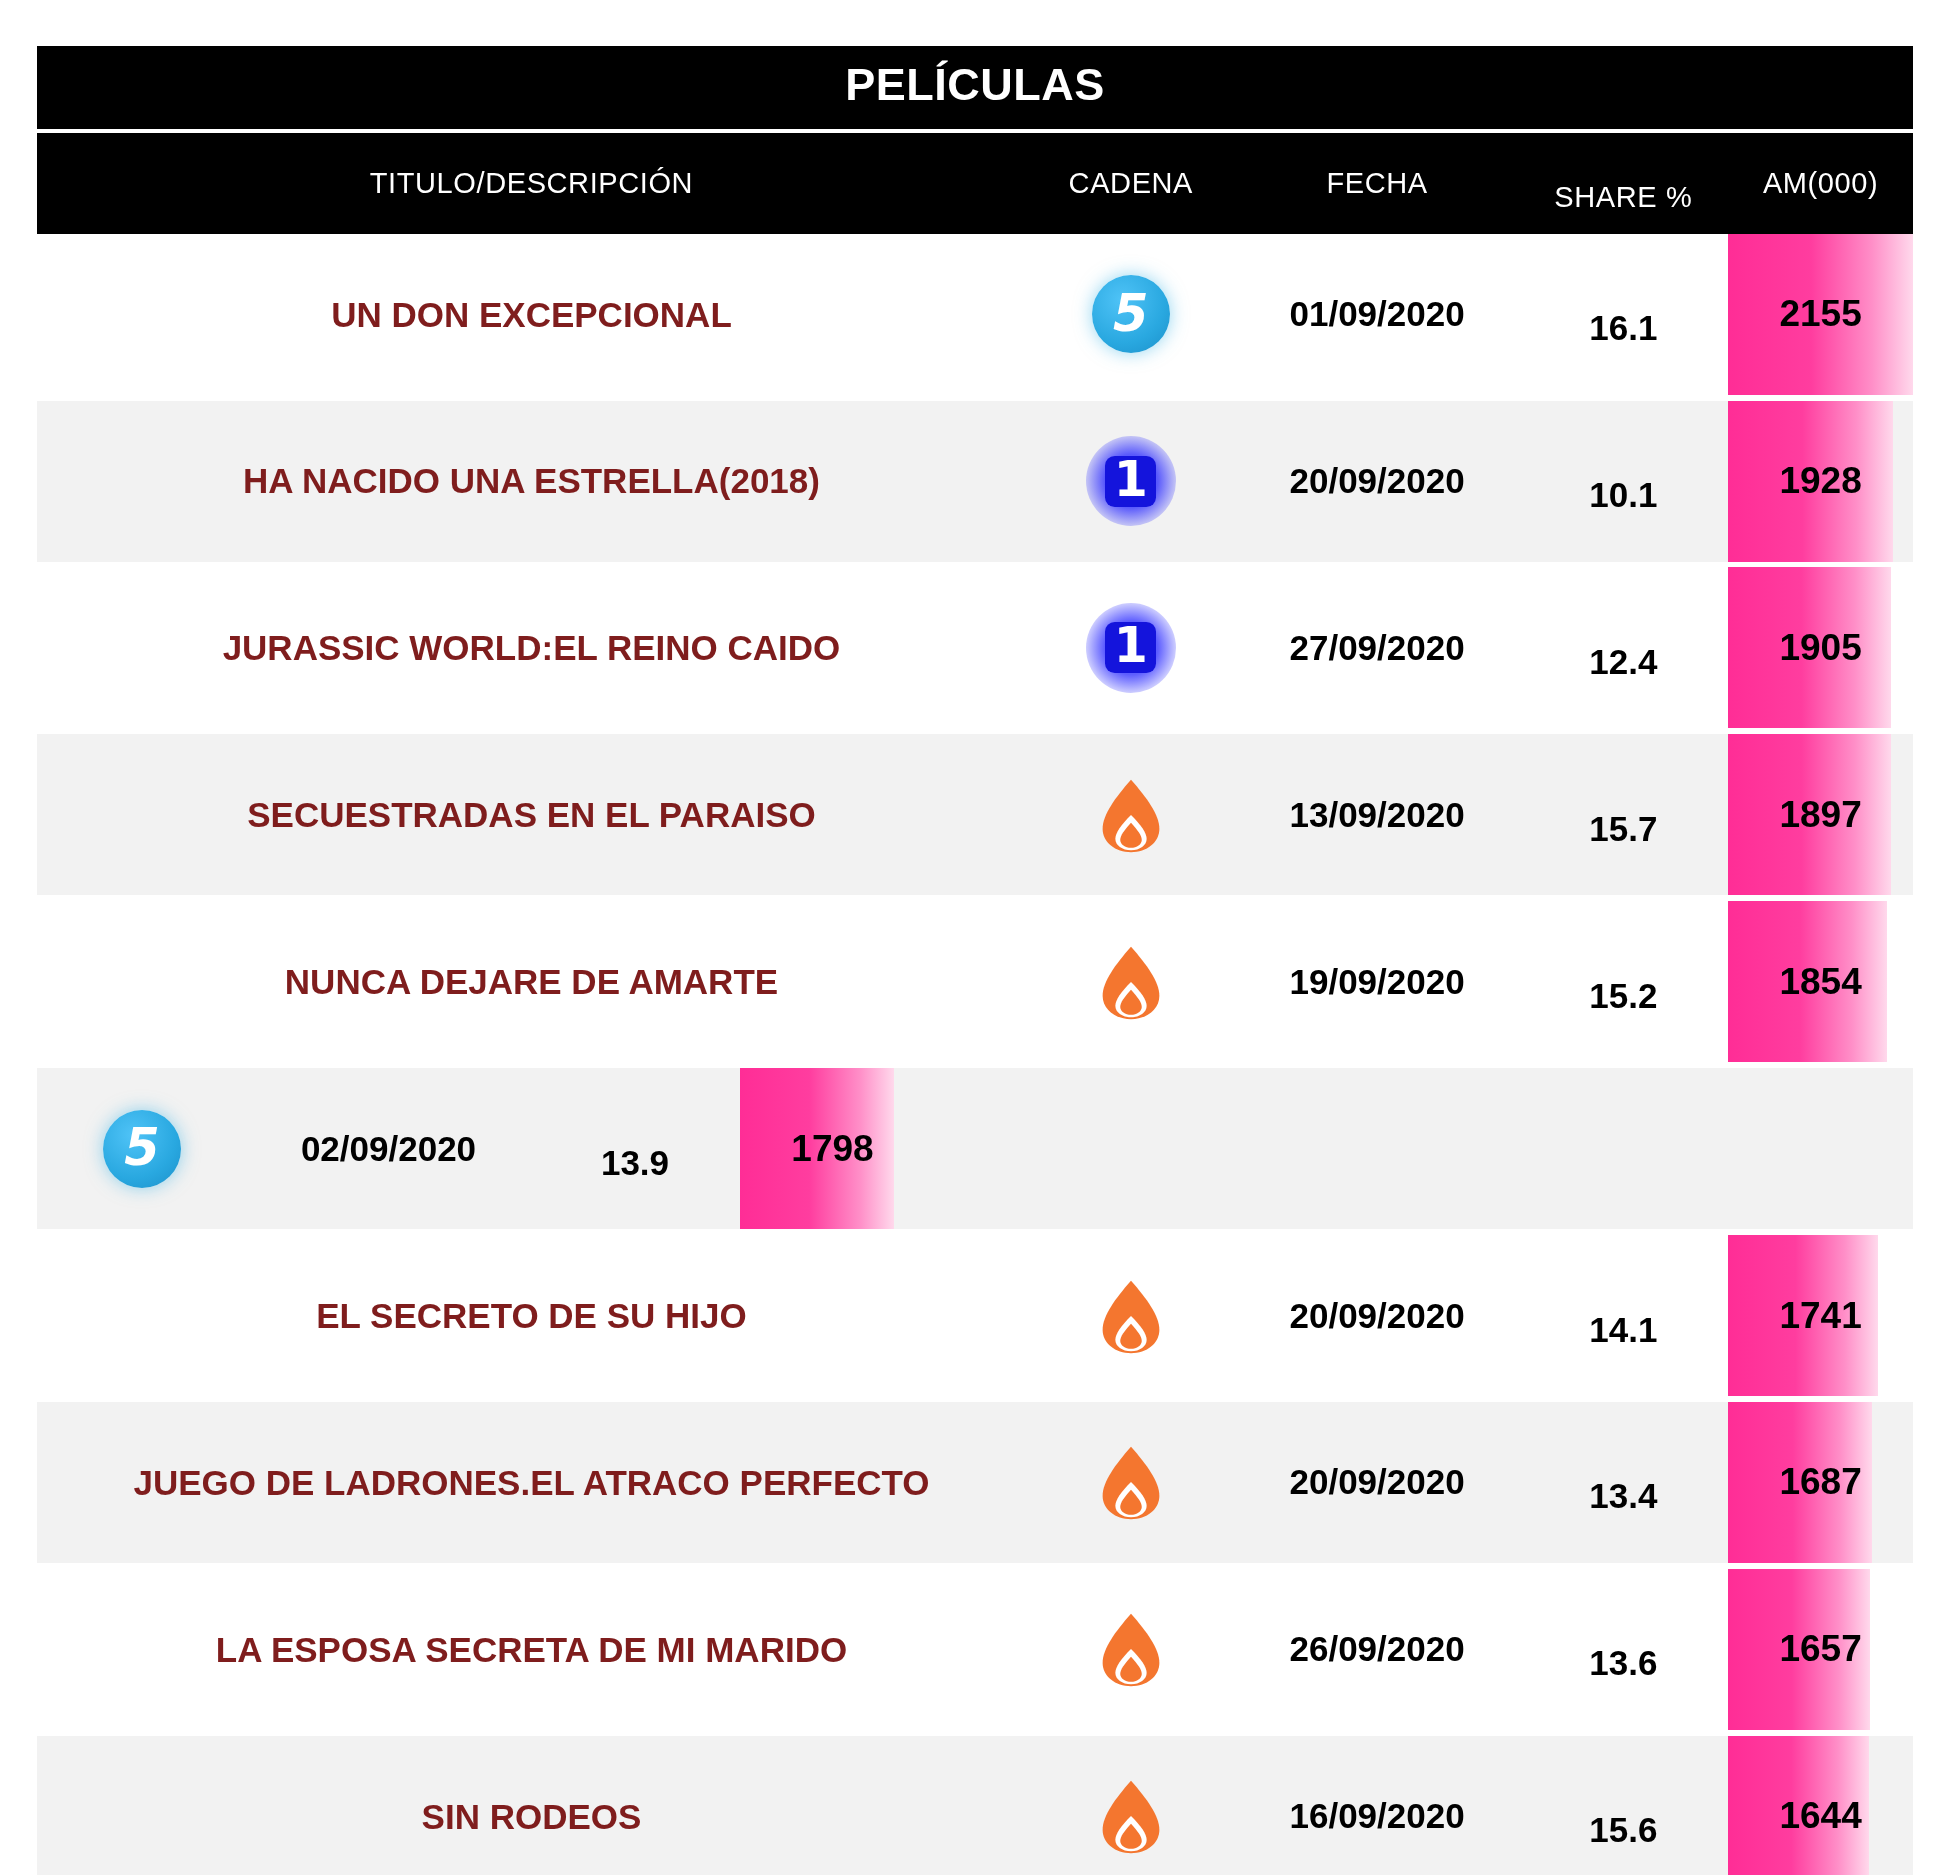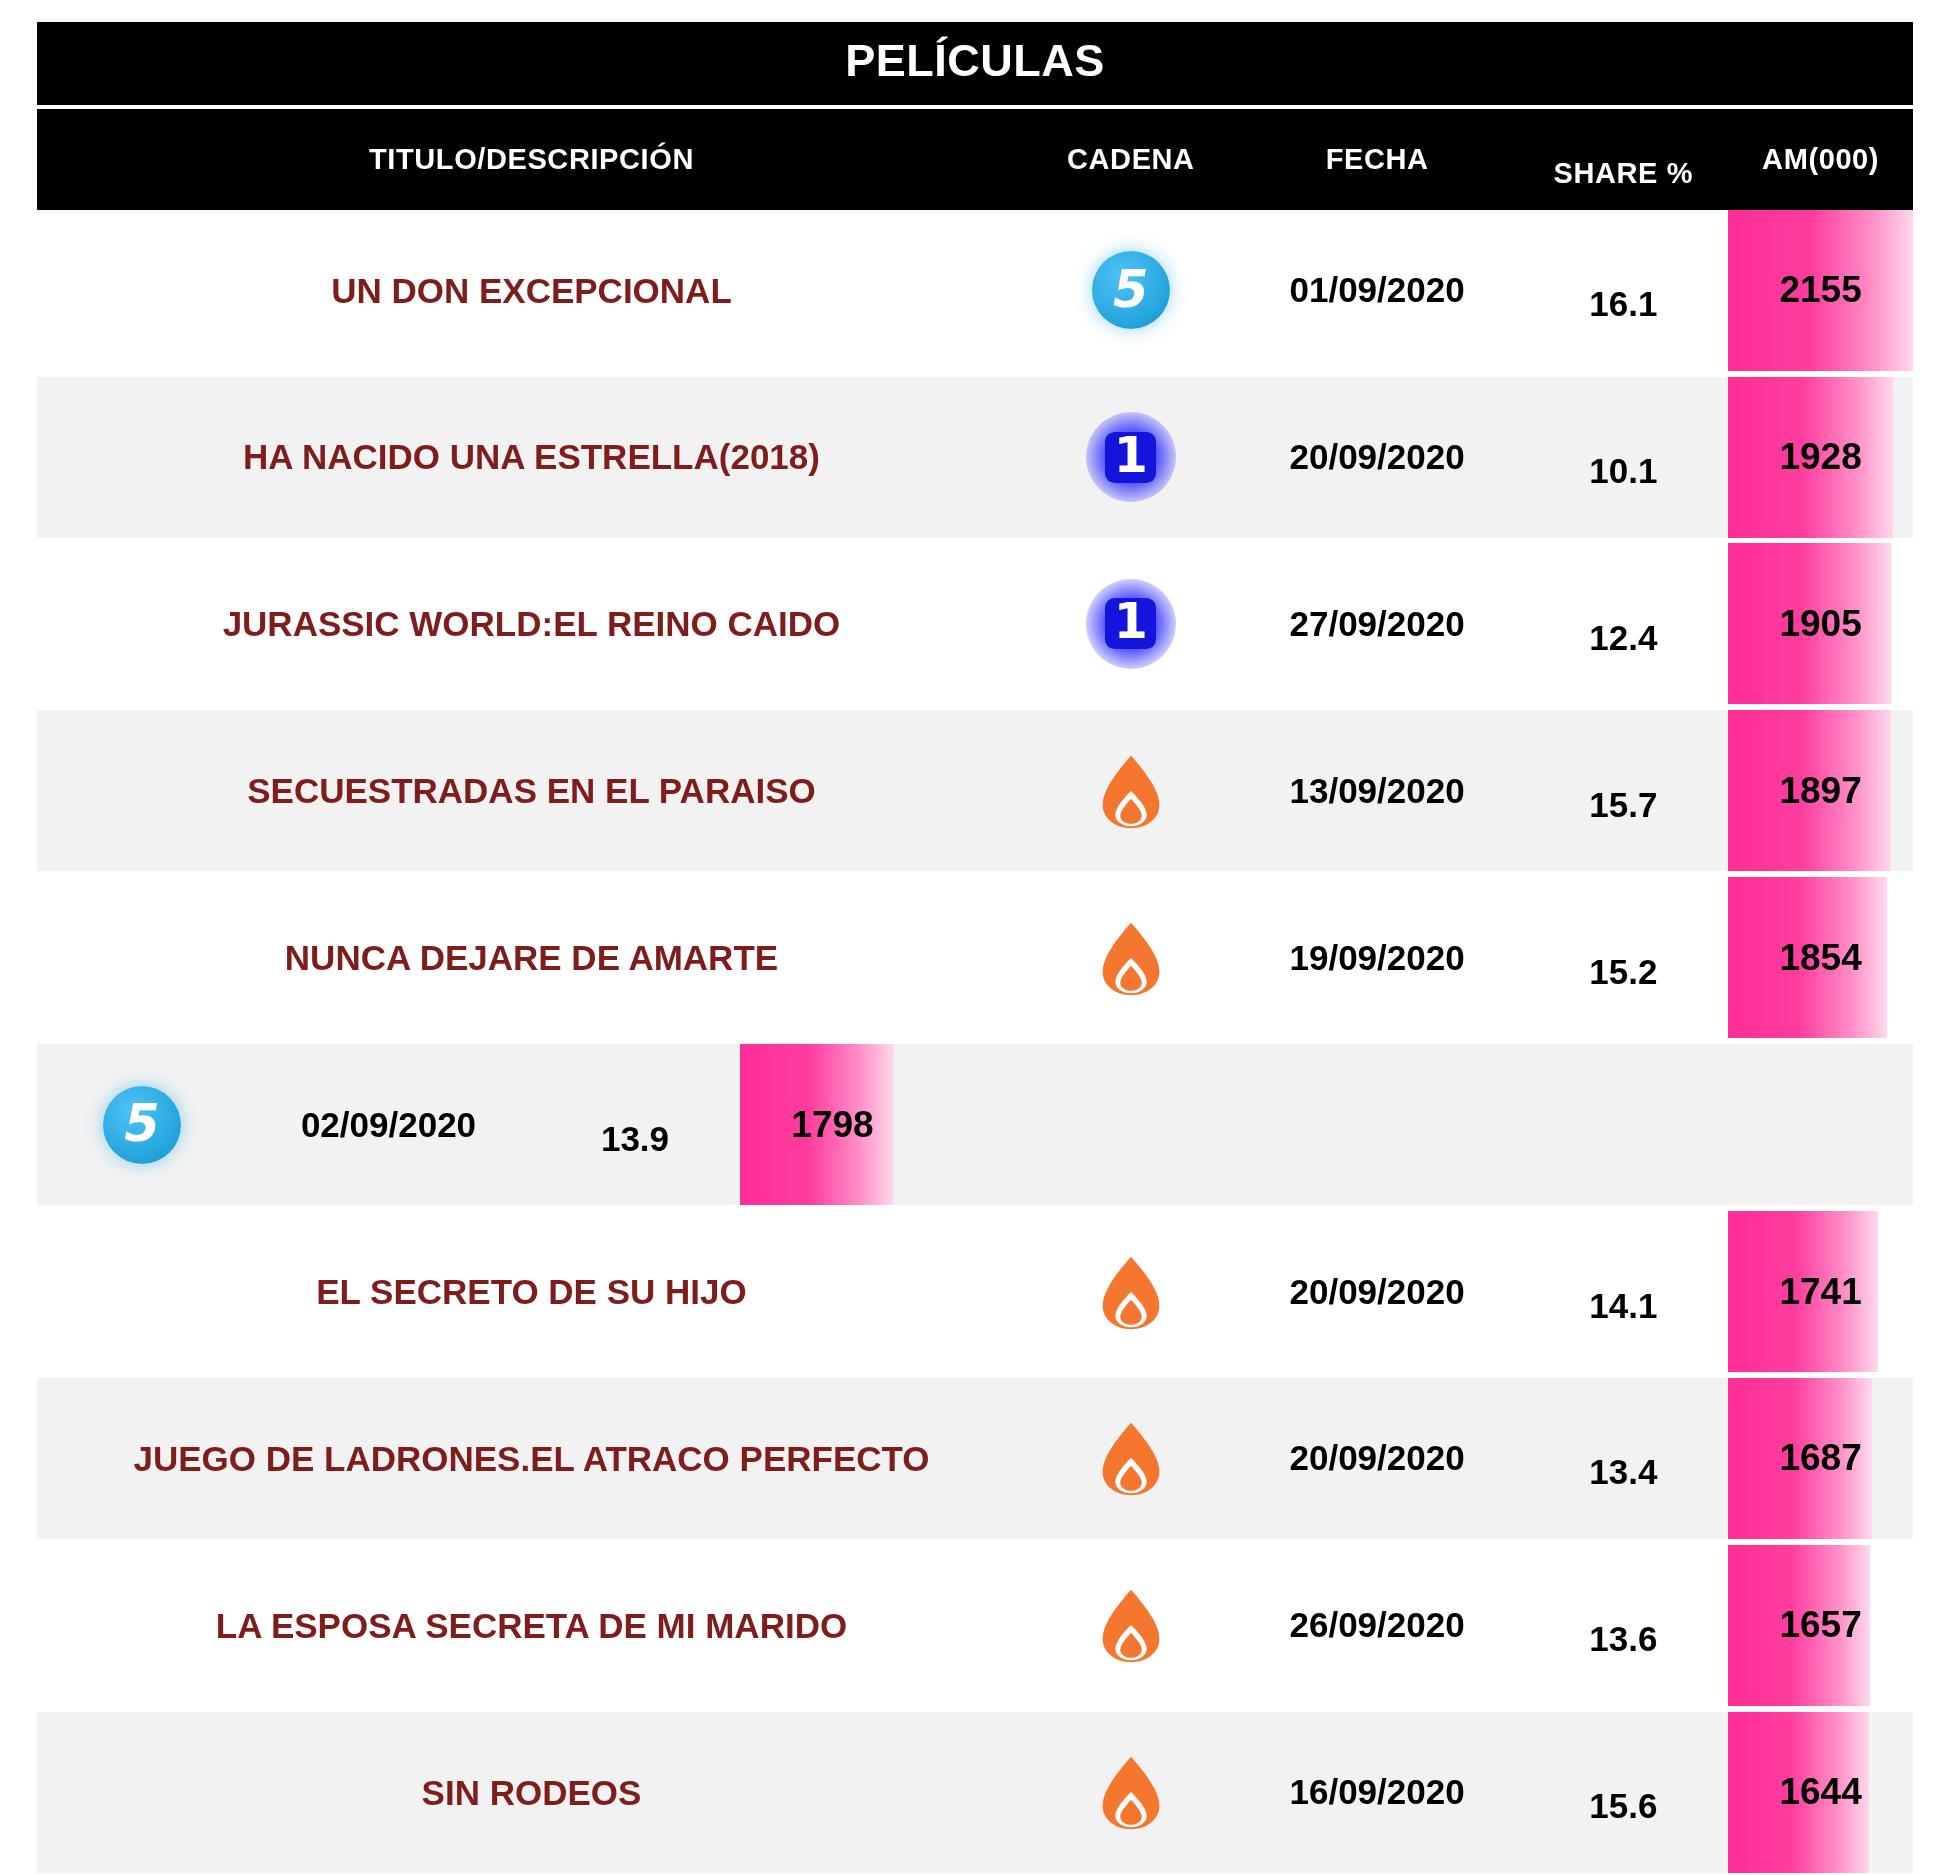--- a/index.html
+++ b/index.html
@@ -20,34 +20,35 @@
 
   
   .title-bar {
     background: #000000;
     color: #ffffff;
     text-align: center;
     font-size: 45px;
     font-weight: bold;
     letter-spacing: 0.5px;
     padding: 13.7px 0 17.6px 0;
+    margin-top: 24px;
   }
 
   
   .header-row {
     background: #000000;
     color: #ffffff;
     display: flex;
     align-items: center;
     height: 101px;
     margin-top: 3.9px;
   }
   .header-row .cell {
     font-size: 29px;
-    font-weight: bold;
+    font-weight: normal;
     letter-spacing: 0.6px;
     text-align: left;
     display: flex;
     align-items: center;
     justify-content: center;
   }
 
   
   .c-title  { width: 990px; }
   .c-chain  { width: 210px; }

